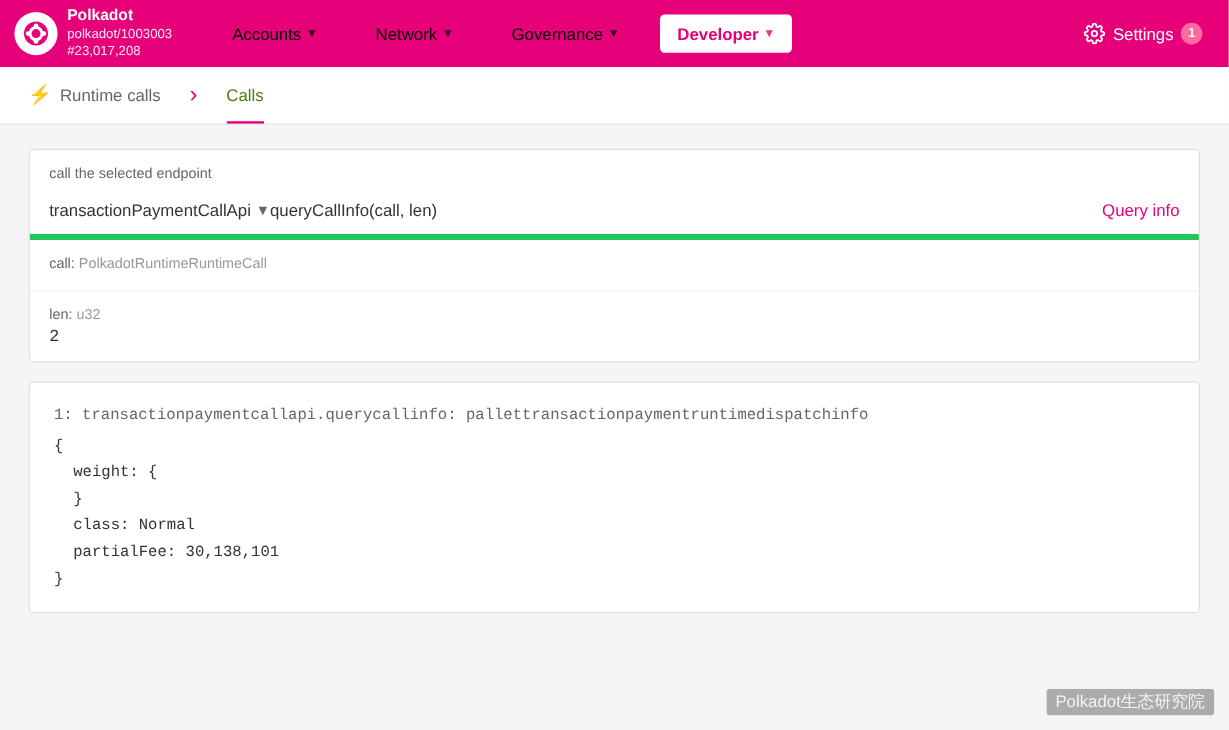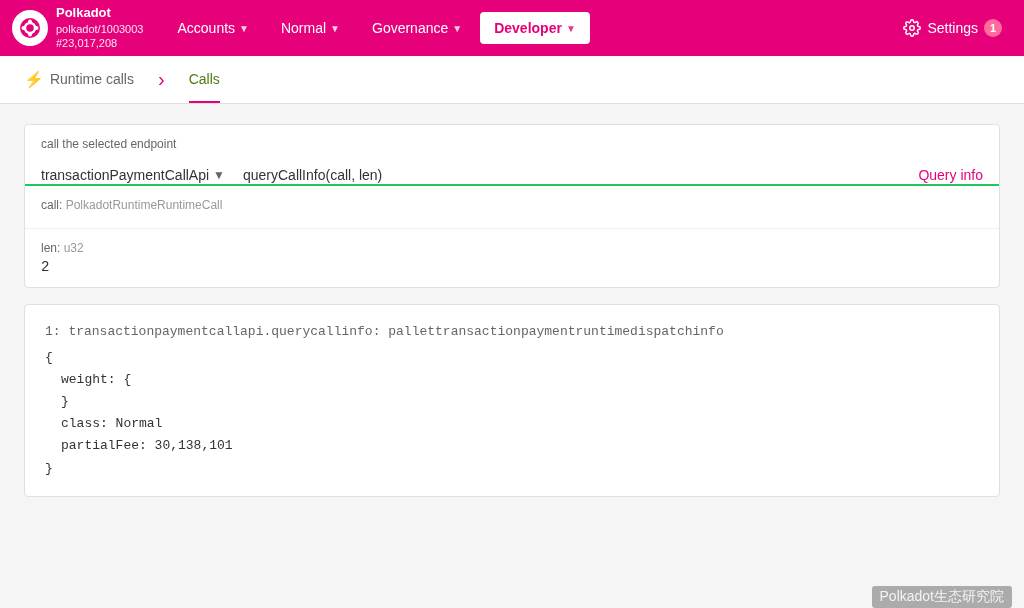--- a/index.html
+++ b/index.html
@@ -5,21 +5,21 @@
     * { margin: 0; padding: 0; box-sizing: border-box; }
     body { font-family: -apple-system, BlinkMacSystemFont, 'Segoe UI', sans-serif; background: #f5f5f5; width: 1024px; height: 608px; overflow: hidden; }
 
     
     .navbar {
       background: #e6007a;
       display: flex;
       align-items: center;
       height: 56px;
       padding: 0 12px;
-      gap: 4px;
+      gap: 20px;
     }
     .logo-area {
       display: flex;
       align-items: center;
       gap: 8px;
       margin-right: 16px;
     }
     .logo-circle {
       width: 36px;
       height: 36px;
@@ -34,21 +34,21 @@
       line-height: 1.3;
     }
     .logo-text .chain { font-weight: 700; font-size: 13px; }
     .logo-text .block { font-size: 11px; opacity: 0.9; }
     .logo-text .balance { font-size: 11px; opacity: 0.9; }
 
     .nav-item {
       display: flex;
       align-items: center;
       gap: 4px;
-      color: #ffffff;
+      color: #000000;
       font-size: 14px;
       font-weight: 500;
       padding: 8px 14px;
       border-radius: 4px;
       cursor: pointer;
       white-space: nowrap;
     }
     .nav-item .chevron {
       font-size: 10px;
       opacity: 0.8;
@@ -132,23 +132,23 @@
     }
     .card-header {
       padding: 12px 16px 8px;
       font-size: 12px;
       color: #666;
       font-weight: 400;
     }
     .endpoint-row {
       display: flex;
       align-items: center;
-      padding: 8px 16px 1px;
-      gap: 18px;
-      border-bottom: 2px solid #22c55e;
+      padding: 8px 16px 12px;
+      gap: 0;
+      border-bottom: 5px solid #22c55e;
     }
     .endpoint-select {
       display: flex;
       align-items: center;
       gap: 4px;
       font-size: 14px;
       color: #333;
       cursor: pointer;
     }
     .endpoint-select .arrow { color: #666; font-size: 12px; }
@@ -190,21 +190,21 @@
       font-family: 'Courier New', monospace;
       font-size: 13px;
       color: #333;
       line-height: 1.7;
       margin-top: 8px;
     }
 
     
     .watermark {
       position: fixed;
-      bottom: 0;
+      bottom: 12px;
       right: 12px;
       color: rgba(255,255,255,0.85);
       font-size: 14px;
       font-weight: 500;
       background: rgba(0,0,0,0.3);
       padding: 2px 8px;
       border-radius: 3px;
       pointer-events: none;
     }
   </style>
@@ -228,21 +228,21 @@
       <div class="block">polkadot/1003003</div>
       <div class="balance">#23,017,208</div>
     </div>
   </div>
 
   <div class="nav-item">
     <span>Accounts</span>
     <span class="chevron">▼</span>
   </div>
   <div class="nav-item">
-    <span>Normal</span>
+    <span>Network</span>
     <span class="chevron">▼</span>
   </div>
   <div class="nav-item">
     <span>Governance</span>
     <span class="chevron">▼</span>
   </div>
   <div class="nav-item developer-btn">
     <span>Developer</span>
     <span class="chevron">▼</span>
   </div>

